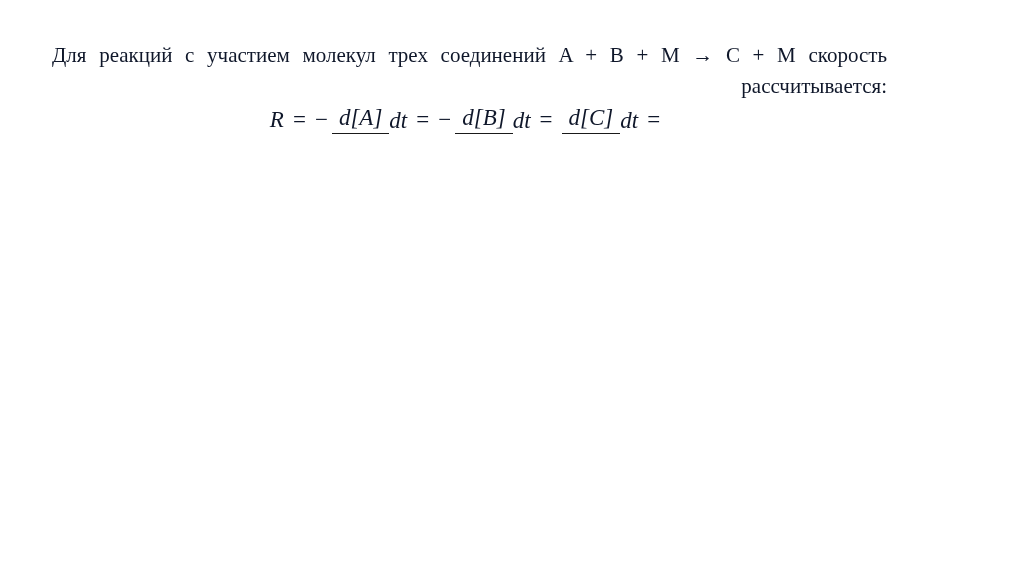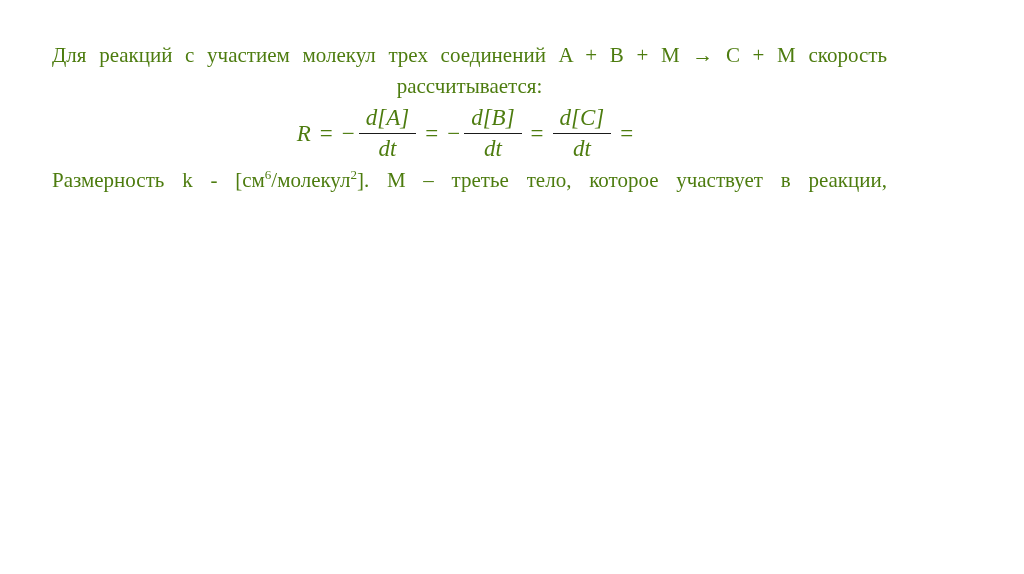--- a/index.html
+++ b/index.html
@@ -7,33 +7,33 @@
     padding: 0;
     background: #ffffff;
   }
   .slide {
     position: relative;
     width: 948px;
     height: 574px;
     box-sizing: border-box;
     padding: 40px 61px 0 52px;
     background: #ffffff;
-    color: #4d7c0f;
+    color: #0f172a;
     font-family: "Liberation Serif", "DejaVu Serif", serif;
     font-size: 21px;
     line-height: 31px;
     overflow: hidden;
   }
   .line { display: block; }
   .justified {
     text-align: justify;
     text-align-last: justify;
     white-space: normal;
   }
-  .plain { text-align: center; }
+  .plain { text-align: right; }
   sup.ssup {
     font-size: 0.62em;
     line-height: 0;
     vertical-align: super;
   }
   
   .formula-row {
     display: flex;
     justify-content: center;
     align-items: center;
@@ -45,21 +45,20 @@
   .formula-row .op {
     margin: 0 9px;
     font-style: normal;
   }
   .formula-row .minus {
     margin: 0 4px 0 0;
     font-style: normal;
   }
   .frac {
     display: inline-flex;
-    flex-direction: column;
     align-items: center;
   }
   .frac .num {
     padding: 0 7px 2px 7px;
     border-bottom: 1.6px solid #1a1a1a;
   }
   .frac .den {
     padding-top: 2px;
   }
 </style>
@@ -89,18 +88,15 @@
     </span>
     <span class="op">=</span>
     <span class="frac">
       <span class="num">d[C]</span>
       <span class="den">dt</span>
     </span>
     <span class="op">=</span>
   </div>
 
   <div>
-    <span class="line justified">
-      <span>Размерность k - [см</span><sup class="ssup">6</sup><span>/молекул</span><sup class="ssup">2</sup><span>]. M – третье тело, которое участвует в реакции,</span>
-    </span>
   </div>
 
 </div>
 
 </body></html>

